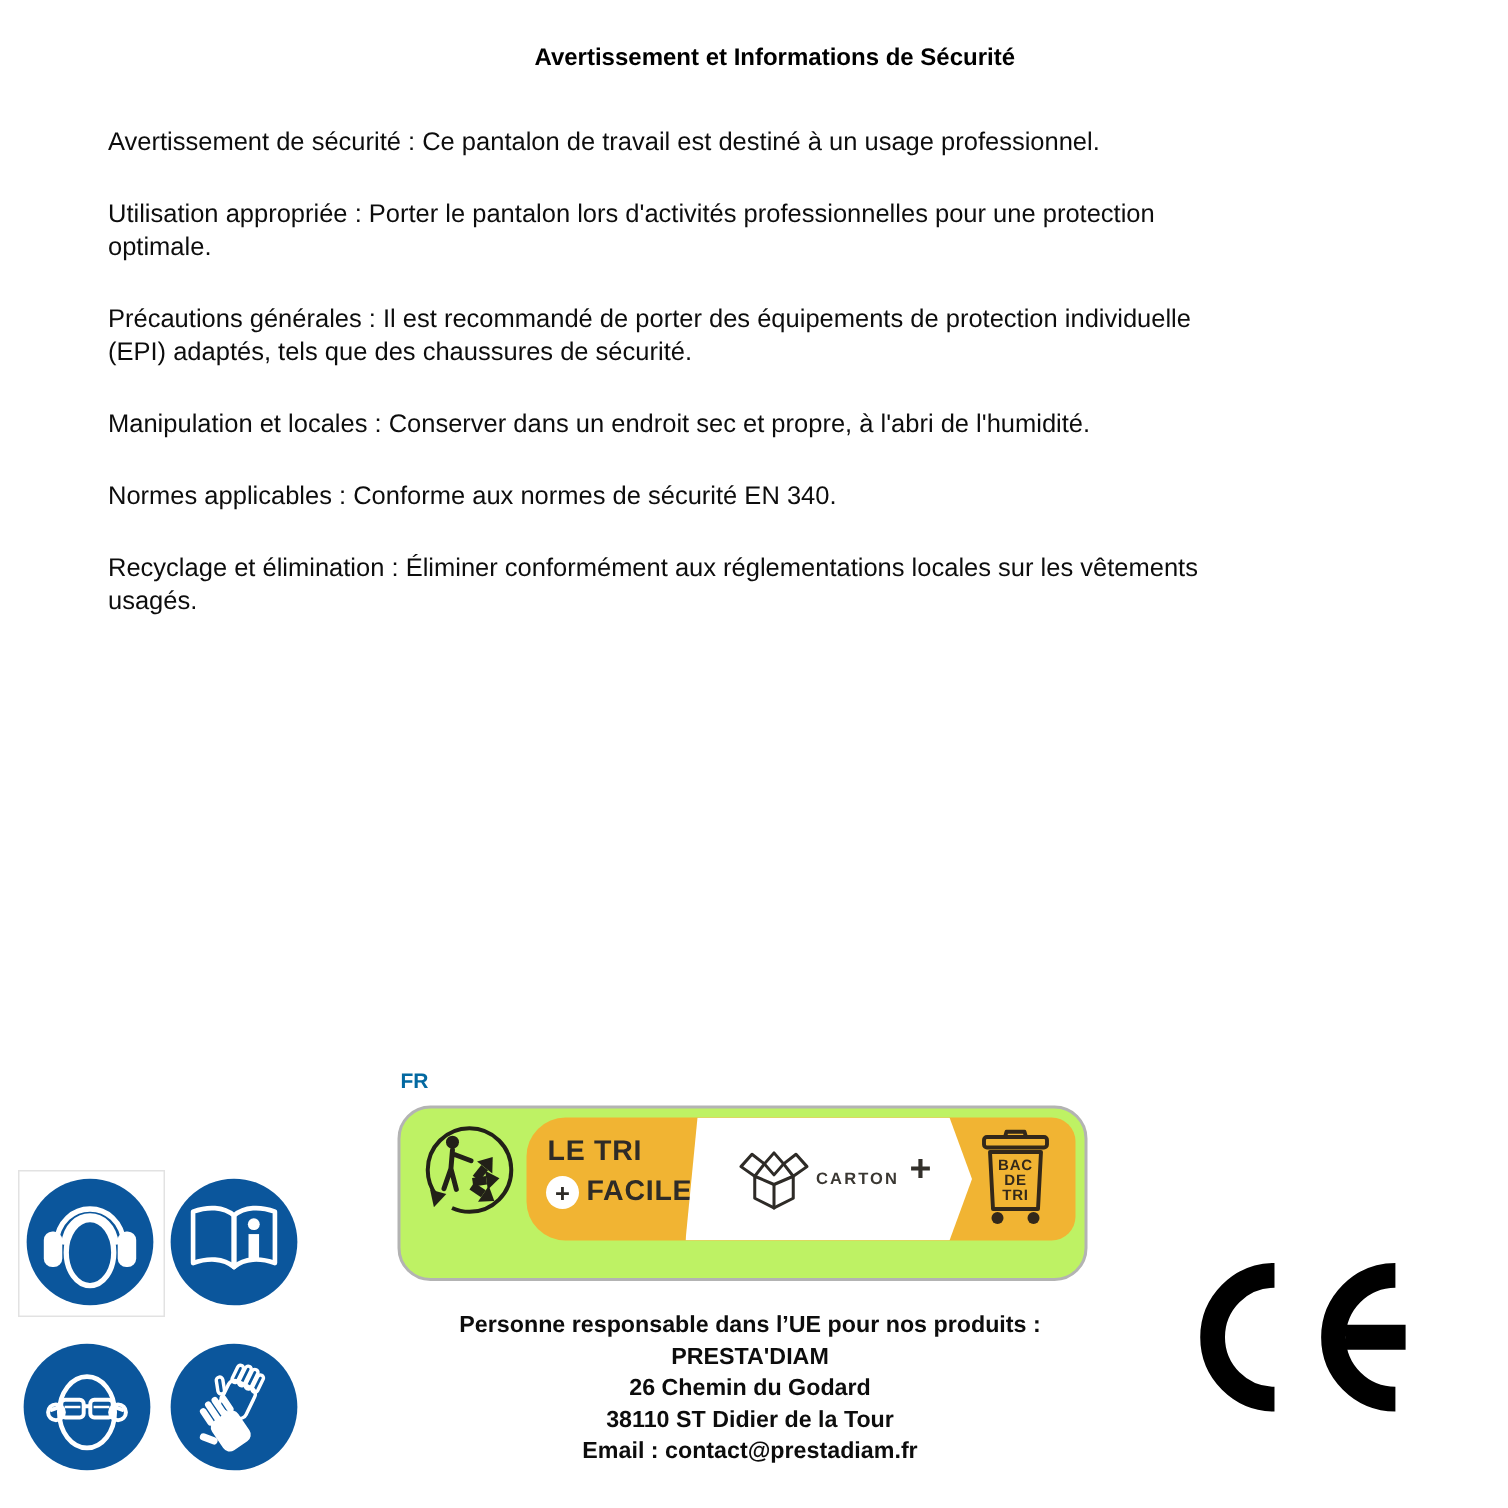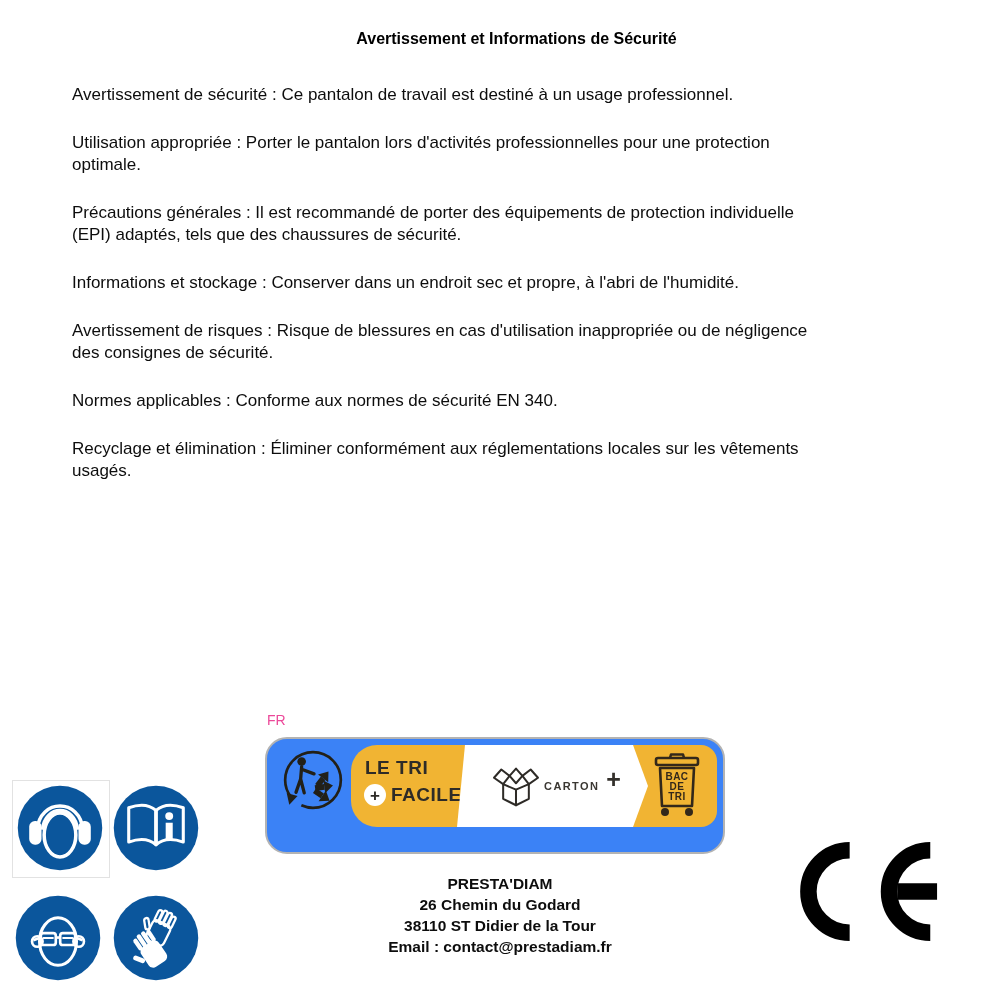--- a/index.html
+++ b/index.html
@@ -10,24 +10,24 @@
   
   h1.title{
     margin:30px 0 0 0;font-size:16px;font-weight:700;text-align:center;color:#000;padding-left:28px;
   }
   .paras{margin:36px 70px 0 72px;}
   .paras p{
     margin:0 0 26px 0;font-size:17px;line-height:22px;color:#0d0d0d;
     white-space:pre-line;
   }
   
-  .fr-label{position:absolute;left:267px;top:712px;font-size:14px;font-weight:400;color:#ec4899;}
+  .fr-label{position:absolute;left:267px;top:712px;font-size:14px;font-weight:700;color:#0369a1;}
   
   .tri-banner{
-    position:absolute;left:265px;top:737px;width:460px;height:117px;background:#3b82f6;
+    position:absolute;left:265px;top:737px;width:460px;height:117px;background:#bef264;
     border:2px solid #b3b3b3;border-radius:22px;box-sizing:border-box;
   }
   .triman{position:absolute;left:13px;top:6px;}
   .tri-yellow{
     position:absolute;left:84px;top:6px;right:6px;height:82px;background:#F1B433;
     border-radius:26px 16px 16px 26px;
   }
   .tri-headline{position:absolute;left:13px;top:12px;color:#2E2B27;}
   .tri-headline .l1{font-size:19px;font-weight:800;letter-spacing:.5px;margin-left:1px;}
   .tri-headline .l2{display:flex;align-items:center;gap:5px;margin-top:5px;}
@@ -66,23 +66,21 @@
 <div class="page">
 
   <h1 class="title">Avertissement et Informations de Sécurité</h1>
 
   <div class="paras">
     <p>Avertissement de sécurité : Ce pantalon de travail est destiné à un usage professionnel.</p>
     <p>Utilisation appropriée : Porter le pantalon lors d'activités professionnelles pour une protection
 optimale.</p>
     <p>Précautions générales : Il est recommandé de porter des équipements de protection individuelle
 (EPI) adaptés, tels que des chaussures de sécurité.</p>
-    <p>Informations et stockage : Conserver dans un endroit sec et propre, à l'abri de l'humidité.</p>
-    <p>Avertissement de risques : Risque de blessures en cas d'utilisation inappropriée ou de négligence
-des consignes de sécurité.</p>
+    <p>Manipulation et locales : Conserver dans un endroit sec et propre, à l'abri de l'humidité.</p>
     <p>Normes applicables : Conforme aux normes de sécurité EN 340.</p>
     <p>Recyclage et élimination : Éliminer conformément aux réglementations locales sur les vêtements
 usagés.</p>
   </div>
 
   <div class="fr-label">FR</div>
 
   <div class="tri-banner">
 
     <svg class="triman" width="66" height="68" viewBox="0 0 64 64">
@@ -207,20 +205,21 @@
       <rect x="-12" y="0" width="24" height="27" rx="6"></rect>
       <rect x="-11.5" y="-13" width="5" height="15" rx="2.5"></rect>
       <rect x="-5.5" y="-15" width="5" height="17" rx="2.5"></rect>
       <rect x="0.5" y="-15" width="5" height="17" rx="2.5"></rect>
       <rect x="6.5" y="-13" width="5" height="15" rx="2.5"></rect>
       <rect x="-20" y="2" width="5.5" height="14" rx="2.7" transform="rotate(-35 -17 9)"></rect>
     </g>
   </svg>
 
   <div class="responsible">
+    <div>Personne responsable dans l’UE pour nos produits :</div>
     <div>PRESTA'DIAM</div>
     <div>26 Chemin du Godard</div>
     <div>38110 ST Didier de la Tour</div>
     <div>Email : contact@prestadiam.fr</div>
   </div>
 
   <svg class="ce" width="146" height="101" viewBox="0 0 150 104">
     <g stroke="#000" stroke-width="17" fill="none">
       <path d="M52 9.5 A42.5 42.5 0 0 0 52 94.5"></path>
       <path d="M135 9.5 A42.5 42.5 0 0 0 135 94.5"></path>

